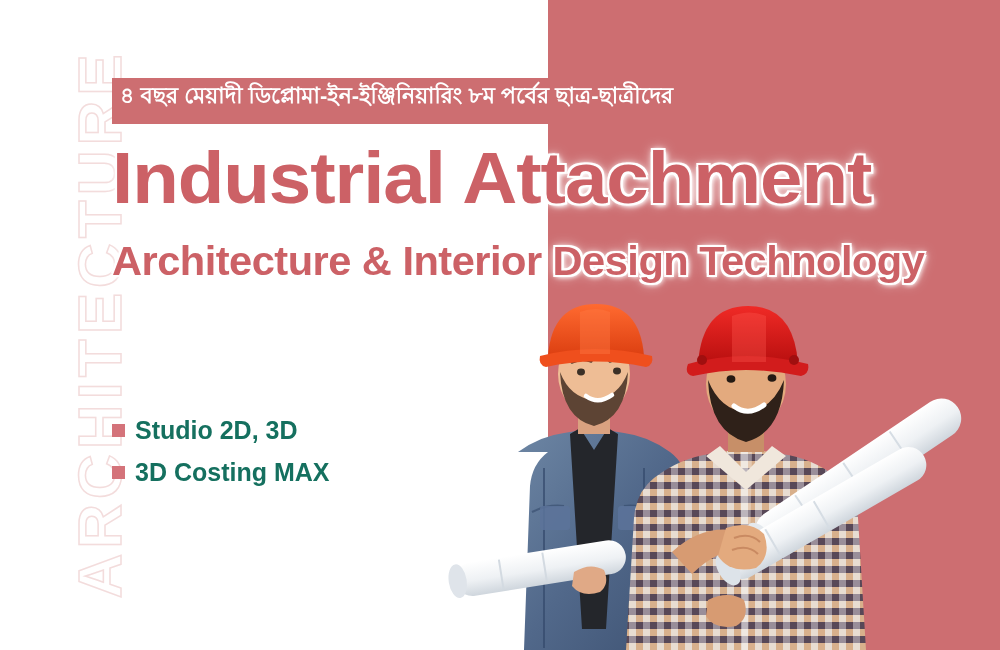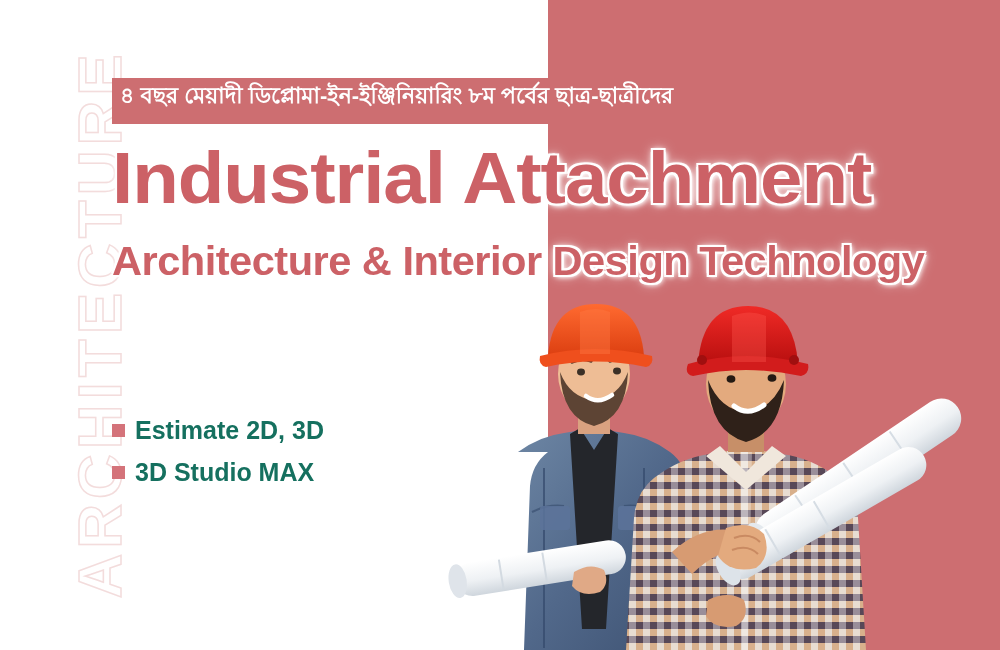--- a/index.html
+++ b/index.html
@@ -150,25 +150,25 @@
     <span id="bn-text">৪ বছর মেয়াদী ডিপ্লোমা-ইন-ইঞ্জিনিয়ারিং ৮ম পর্বের ছাত্র-ছাত্রীদের</span>
   </div>
 
   <div id="title">Industrial Attachment</div>
 
   <div id="subtitle">Architecture &amp; Interior Design Technology</div>
 
   <div id="features">
     <div class="feature">
       <span class="feature-bullet"></span>
-      <span class="feature-label">Estimate 2D, 3D</span>
+      <span class="feature-label">Studio 2D, 3D</span>
     </div>
     <div class="feature">
       <span class="feature-bullet"></span>
-      <span class="feature-label">3D Studio MAX</span>
+      <span class="feature-label">3D Costing MAX</span>
     </div>
   </div>
 
   <div id="photo">
     <svg width="560" height="350" viewBox="0 0 560 350" xmlns="http://www.w3.org/2000/svg">
       <defs>
         <pattern id="checkshirt" width="14" height="14" patternUnits="userSpaceOnUse">
           <rect width="14" height="14" fill="#e8ddd2"></rect>
           <rect width="7" height="14" fill="#c98a52" opacity="0.55"></rect>
           <rect width="14" height="7" fill="#3a2f55" opacity="0.45"></rect>

